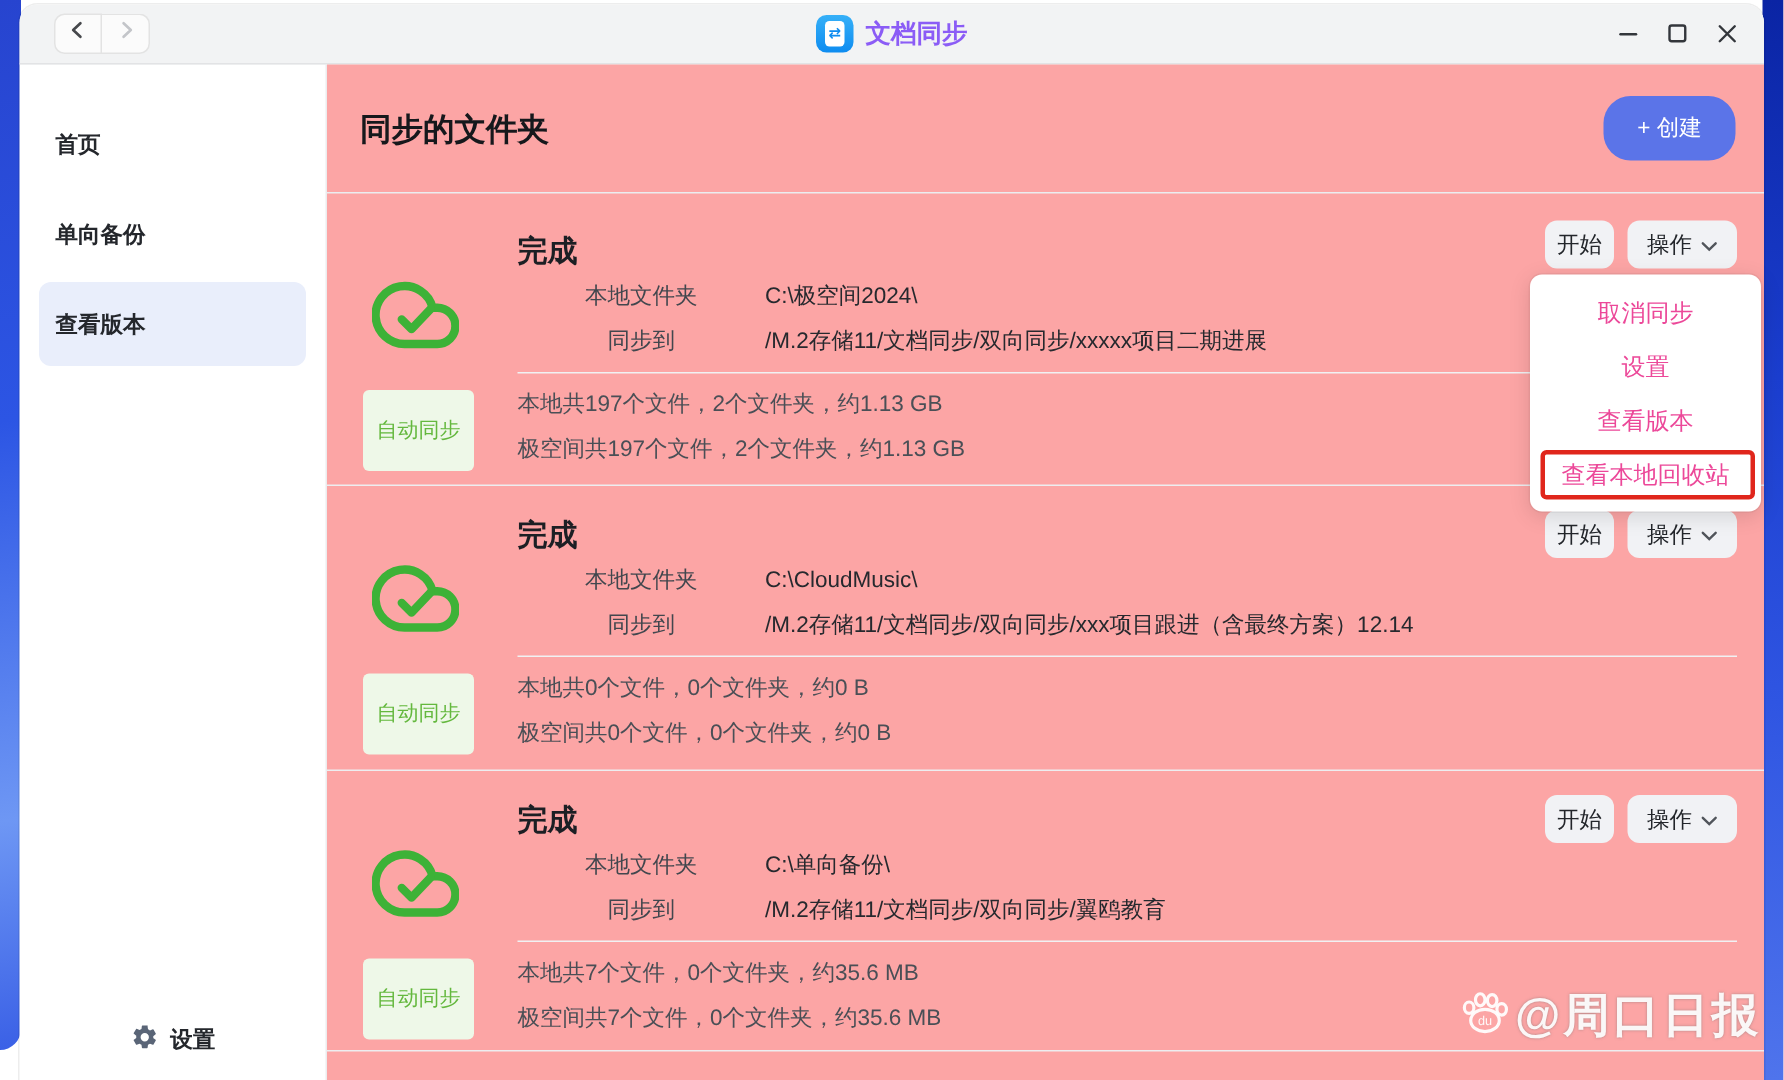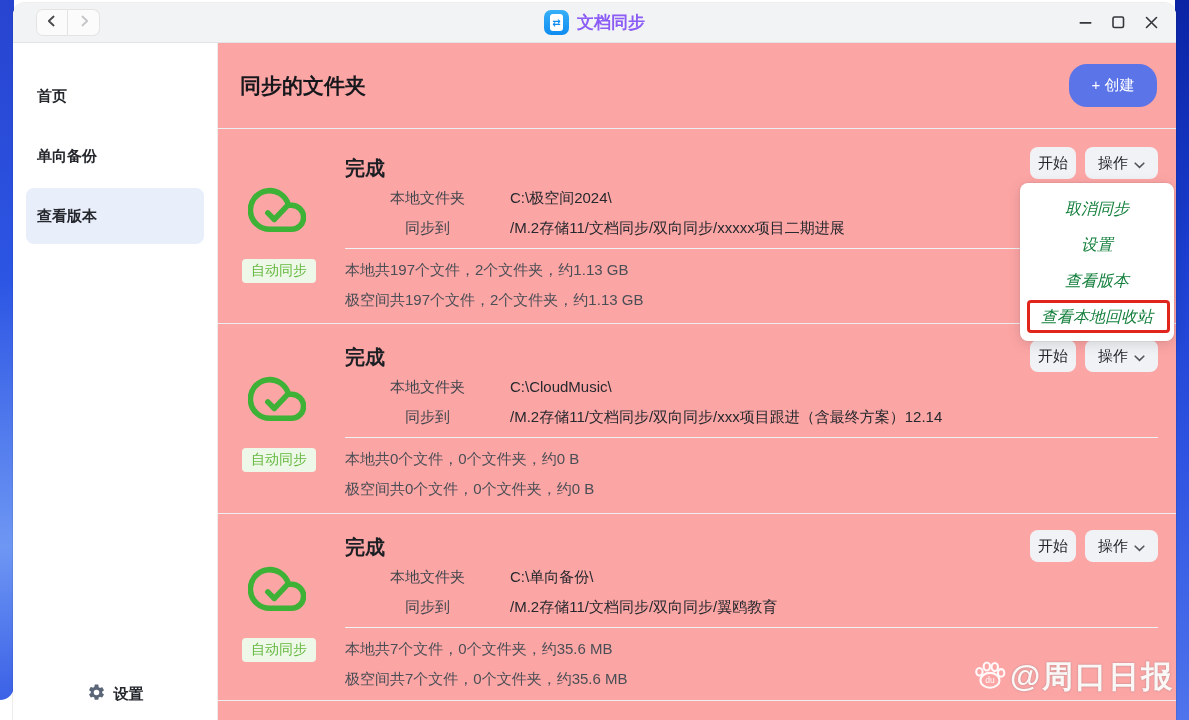--- a/index.html
+++ b/index.html
@@ -49,40 +49,40 @@
   .page-title{font-size:21px;font-weight:700;color:#16181c;}
   .create-btn{height:43px;width:88px;border-radius:18px;background:#5b74e8;color:#fff;
     font-size:15px;display:flex;align-items:center;justify-content:center;border:none;}
 
   .entry{position:relative;border-bottom:1px solid #ededf0;display:flex;
     padding-left:30px;box-sizing:border-box;}
   .entry-1{height:195px;}.entry-2{height:190px;}.entry-3{height:187px;}
   .icon-col{width:97px;flex:none;display:flex;flex-direction:column;align-items:flex-start;}
   .cloud-wrap{margin-top:46px;}
   .entry-1 .cloud-wrap{margin-top:52px;}
-  .badge{background:#eef8e8;color:#64b83e;font-size:14px;padding:3px 9px;border-radius:4px;
+  .badge{background:#eef8e8;color:#64b83e;font-size:14px;padding:18px 9px;border-radius:4px;
     margin-top:16px;margin-left:-6px;white-space:nowrap;}
   .text-col{flex:1;padding-top:18px;margin-right:18px;min-width:0;}
   .entry-1 .text-col{padding-top:24px;}
   .status-title{font-size:20px;font-weight:700;color:#1c1f24;line-height:30px;}
   .info-row{display:flex;font-size:15px;line-height:30px;}
   .info-label{width:165px;flex:none;color:#42474e;text-align:center;}
   .info-value{color:#26292e;white-space:nowrap;}
   .inner-divider{height:1px;background:#f0f1f3;margin:5px 0 6px;}
   .stat{font-size:15px;line-height:30px;color:#4a4f56;white-space:nowrap;}
   .entry-actions{position:absolute;right:18px;top:16px;display:flex;gap:9px;}
   .entry-1 .entry-actions{top:18px;}
   .action-btn{height:32px;background:#f1f2f5;border:none;border-radius:8px;font-size:15px;
     color:#23262b;display:flex;align-items:center;gap:6px;padding:0 13px;cursor:default;}
   .action-btn.start{padding:0 8px;}
 
   .dropdown{position:absolute;left:1020px;top:183px;width:154px;background:#fff;border-radius:8px;
     box-shadow:0 3px 14px rgba(0,0,0,.13),0 0 0 1px rgba(0,0,0,.04);padding:8px 0 6px;z-index:5;}
   .dropdown-item{height:36px;display:flex;align-items:center;justify-content:center;
-    font-size:16px;color:#15803d;cursor:default;font-style:italic;}
+    font-size:16px;color:#ec4899;cursor:default;}
   .red-box{position:absolute;left:1027px;top:300px;width:143px;height:33px;border:3px solid #e0261c;
     border-radius:4px;z-index:6;box-sizing:border-box;pointer-events:none;}
 
   .watermark{position:absolute;left:972px;top:656px;display:flex;align-items:center;gap:2px;
     z-index:7;color:rgba(255,255,255,.93);pointer-events:none;}
   .watermark-text{font-size:31px;font-weight:700;letter-spacing:2px;
     text-shadow:0 0 2px rgba(110,110,110,.55);}
 </style>
 </head>
 <body>

